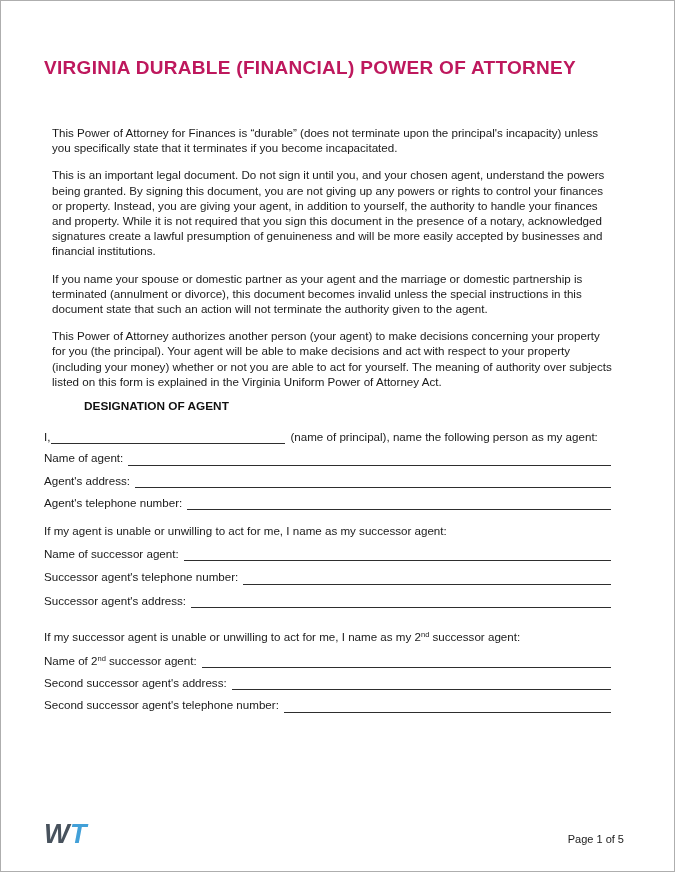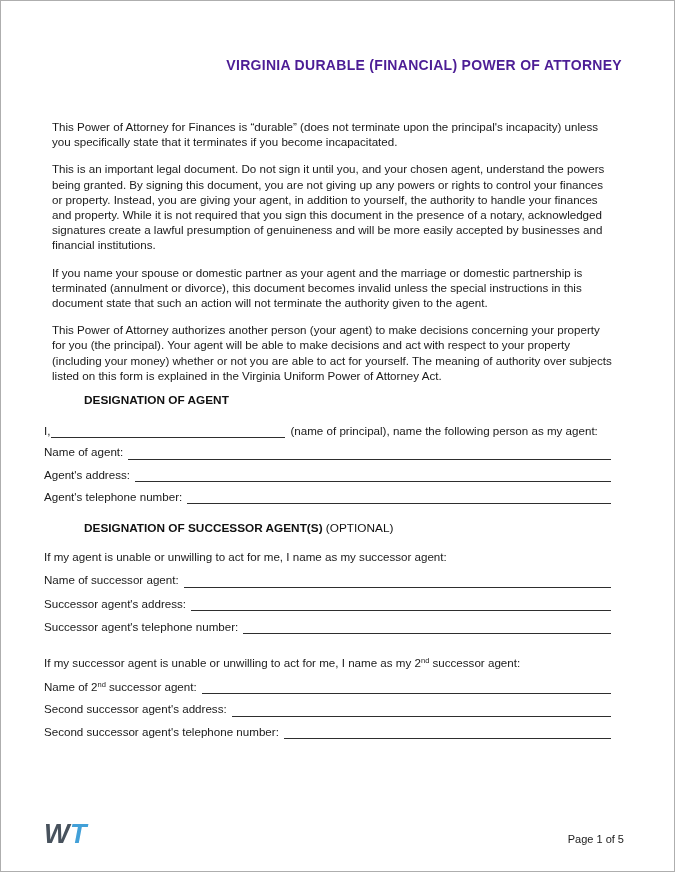--- a/index.html
+++ b/index.html
@@ -11,25 +11,25 @@
     border: 1px solid #aeaeae;
     background: #ffffff;
     font-family: "Liberation Sans", "DejaVu Sans", sans-serif;
     font-size: 11.6px;
     color: #1a1a1a;
     padding: 0 52px 0 43px;
     overflow: hidden;
   }
   .doc-title {
     margin: 56px 0 0 0;
-    text-align: right;
-    font-size: 14px;
+    text-align: left;
+    font-size: 19px;
     font-weight: bold;
     letter-spacing: 0.3px;
-    color: #4c1d95;
+    color: #be185d;
   }
   .para {
     margin: 8px;
     line-height: 15.2px;
     text-align: left;
   }
   .p-first { margin-top: 46px; }
   .p-gap { margin-top: 12px; }
   .section-heading {
     margin: 0;
@@ -114,34 +114,33 @@
   </div>
   <div class="row field-a">
     <span class="label">Agent's address:</span>
     <span class="blank"></span>
   </div>
   <div class="row field-a">
     <span class="label">Agent's telephone number:</span>
     <span class="blank"></span>
   </div>
 
-  <h2 class="section-heading h-successor"><span>DESIGNATION OF SUCCESSOR AGENT(S)</span><span class="heading-note"> (OPTIONAL)</span></h2>
 
   <p class="intro-line">If my agent is unable or unwilling to act for me, I name as my successor agent:</p>
 
   <div class="row field-b">
     <span class="label">Name of successor agent:</span>
     <span class="blank"></span>
   </div>
   <div class="row field-b">
-    <span class="label">Successor agent's address:</span>
+    <span class="label">Successor agent's telephone number:</span>
     <span class="blank"></span>
   </div>
   <div class="row field-b">
-    <span class="label">Successor agent's telephone number:</span>
+    <span class="label">Successor agent's address:</span>
     <span class="blank"></span>
   </div>
 
   <p class="intro-line-2"><span>If my successor agent is unable or unwilling to act for me, I name as my 2</span><sup class="ord">nd</sup><span> successor agent:</span></p>
 
   <div class="row field-c">
     <span class="label"><span>Name of 2</span><sup class="ord">nd</sup><span> successor agent:</span></span>
     <span class="blank"></span>
   </div>
   <div class="row field-c">

